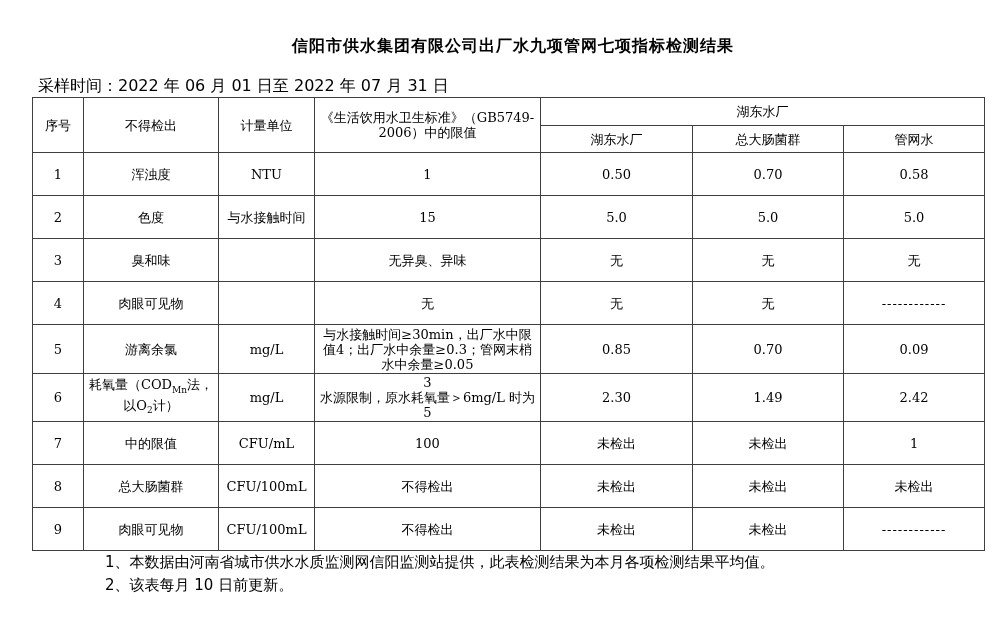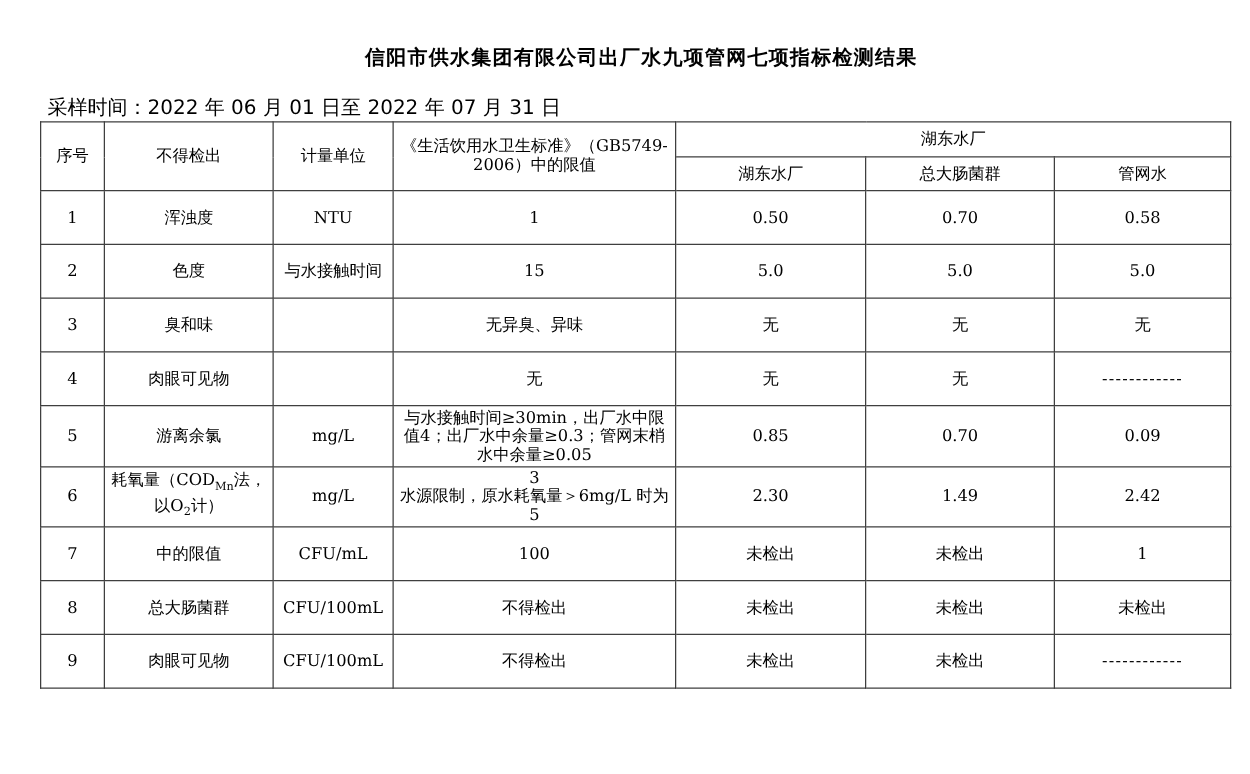--- a/index.html
+++ b/index.html
@@ -173,14 +173,18 @@
         <td>肉眼可见物</td>
         <td>CFU/100mL</td>
         <td>不得检出</td>
         <td>未检出</td>
         <td>未检出</td>
         <td class="dashes">------------</td>
       </tr>
     </tbody>
   </table>
 
+  <div class="notes">
+    <div>1、本数据由河南省城市供水水质监测网信阳监测站提供，此表检测结果为本月各项检测结果平均值。</div>
+    <div>2、该表每月 10 日前更新。</div>
+  </div>
 
 </div>
 
 </body></html>

